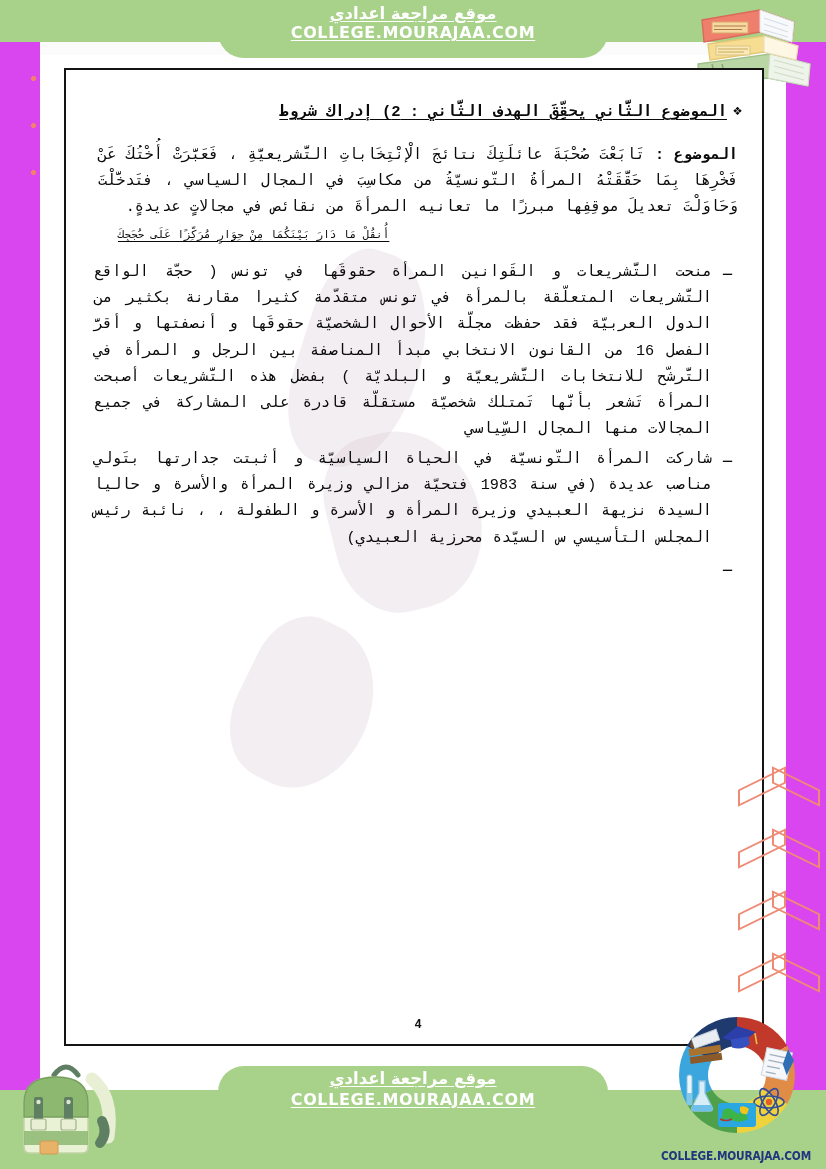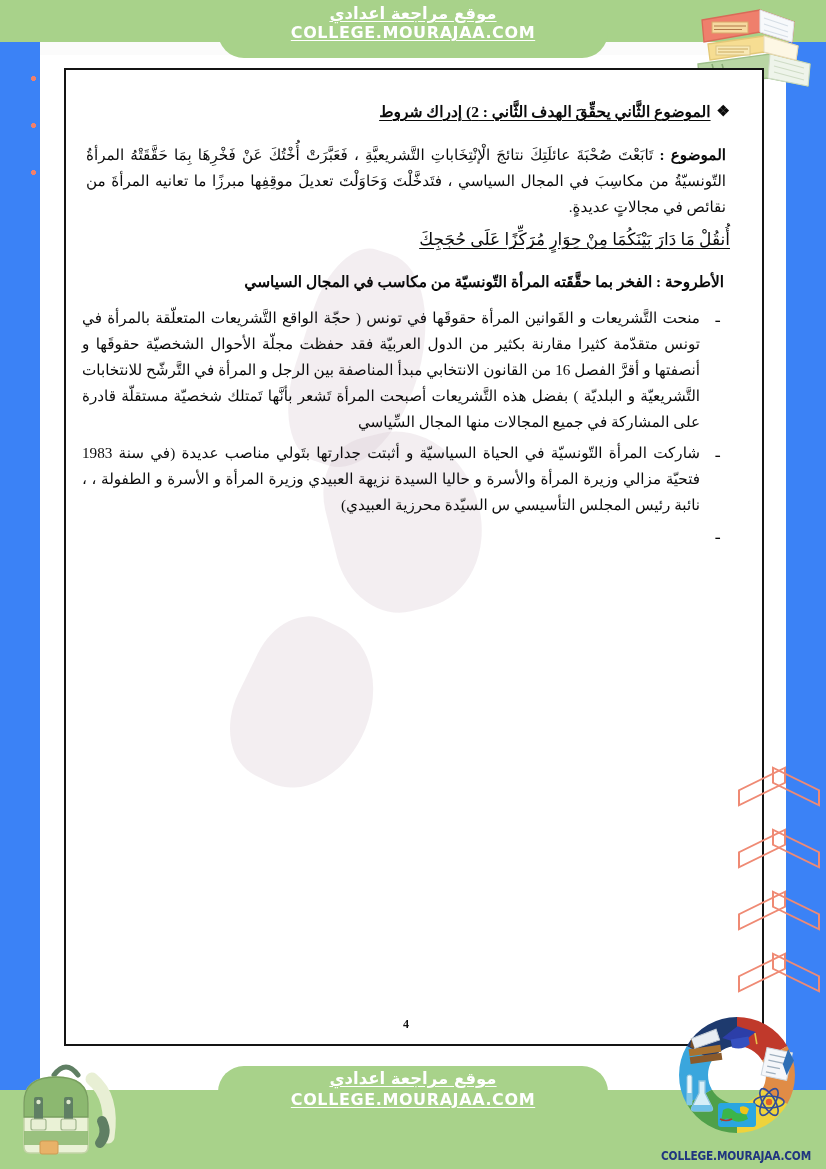--- a/index.html
+++ b/index.html
@@ -13,21 +13,21 @@
     font-family: "DejaVu Sans", "Liberation Sans", sans-serif;
     background: #ffffff;
     position: relative;
   }
 
   
   #page-root {
     position: absolute;
     inset: 0;
     width: 826px; height: 1169px;
-    background: #3b82f6;
+    background: #d946ef;
     overflow: hidden;
   }
 
   
   .dot-field {
     position: absolute;
     background-image: radial-gradient(#f0806c 2.6px, transparent 2.7px);
     background-size: 47px 47px;
     background-position: 10px 8px;
     pointer-events: none;
@@ -184,27 +184,27 @@
     font-weight: 800;
     font-family: "DejaVu Sans", "Liberation Sans", sans-serif;
     letter-spacing: -0.2px;
     direction: ltr;
     transform: scaleX(0.92);
   }
 
   
   #doc-content {
     position: absolute;
-    left: 56px; top: 68px;
+    left: 68px; top: 68px;
     width: 700px; height: 978px;
     padding: 22px 26px 10px 26px;
     direction: rtl;
     text-align: right;
     color: #0a0a0a;
-    font-family: Liberation Serif, serif;
+    font-family: Liberation Mono, monospace;
   }
 
   .title-block {
     margin: 10px 0 18px 0;
     direction: rtl;
   }
   .title-line {
     font-size: 15.5px;
     font-weight: 700;
     line-height: 1.55;
@@ -228,25 +228,25 @@
     margin: 0 0 2px 0;
     text-align: justify;
     text-align-last: right;
   }
   .para-lead { font-weight: 700; }
 
   .intro-block { margin: 8px 4px 6px 4px; }
   .intro-block .para { text-align: justify; text-align-last: right; }
 
   .underlined-sentence {
-    font-size: 17px;
+    font-size: 11px;
     line-height: 1.7;
     text-decoration: underline;
     text-underline-offset: 3px;
-    text-align: right;
+    text-align: left;
     margin: 0 0 14px 0;
     padding-left: 24px;
   }
 
   .section-heading {
     font-size: 15.6px;
     font-weight: 700;
     margin: 12px 0 4px 0;
     text-align: right;
   }
@@ -365,21 +365,20 @@
     <div class="intro-block">
       <p class="para">
         <span class="para-lead">الموضوع  :</span>
         <span>تَابَعْتَ صُحْبَةَ عائلَتِكَ نتائجَ الْإنْتِخَاباتِ التَّشريعيَّةِ ، فَعَبَّرَتْ أُخْتُكَ عَنْ فَخْرِهَا بِمَا حَقَّقَتْهُ المرأةُ التّونسيّةُ من مكاسِبَ في المجال السياسي ، فتَدخَّلْتَ وَحَاوَلْتَ تعديلَ موقِفِها مبرزًا ما تعانيه المرأةَ من نقائص في مجالاتٍ عديدةٍ.</span>
       </p>
     </div>
 
     <div class="underlined-sentence">أُنقُلْ مَا دَارَ بَيْنَكُمَا مِنْ حِوَارٍ مُرَكِّزًا عَلَى حُجَجِكَ</div>
 
 
-    <div class="thesis">الأطروحة : الفخر بما حقَّقَته المرأة التّونسيّة من مكاسب في المجال السياسي</div>
 
     <ul class="arg-list">
       <li>
         <span class="dash">ـ</span>
         <span>منحت التَّشريعات و القَوانين المرأة حقوقَها في تونس ( حجّة الواقع  التَّشريعات المتعلّقة بالمرأة  في تونس متقدّمة كثيرا مقارنة بكثير من الدول العربيّة فقد حفظت مجلّة الأحوال الشخصيّة حقوقَها و أنصفتها  و أقرَّ الفصل 16 من القانون الانتخابي مبدأ المناصفة بين الرجل و المرأة في التَّرشّح للانتخابات التَّشريعيّة و  البلديّة ) بفضل هذه التَّشريعات أصبحت المرأة تَشعر بأنَّها تَمتلك شخصيّة مستقلّة قادرة على المشاركة في جميع المجالات منها المجال السِّياسي</span>
       </li>
       <li>
         <span class="dash">ـ</span>
         <span>شاركت المرأة التّونسيّة  في الحياة السياسيّة و أثبتت جدارتها بتَولي مناصب عديدة (في  سنة 1983 فتحيّة مزالي وزيرة المرأة والأسرة و حاليا السيدة نزيهة العبيدي وزيرة المرأة و الأسرة و  الطفولة  ، ، نائبة رئيس المجلس التأسيسي س  السيّدة محرزية العبيدي)</span>
       </li>

